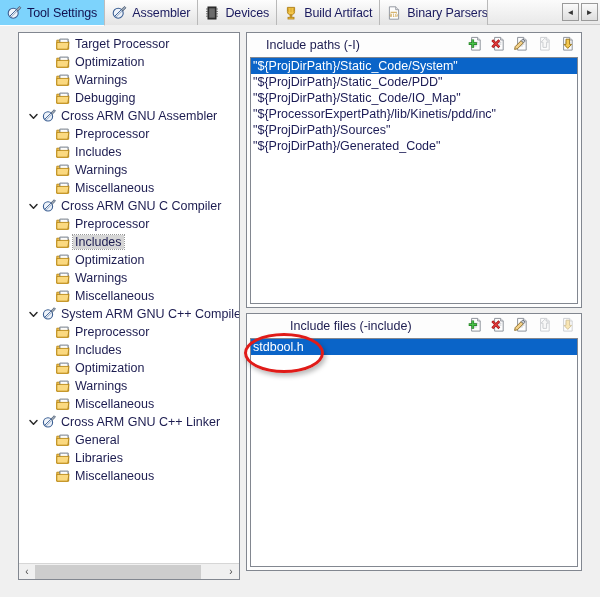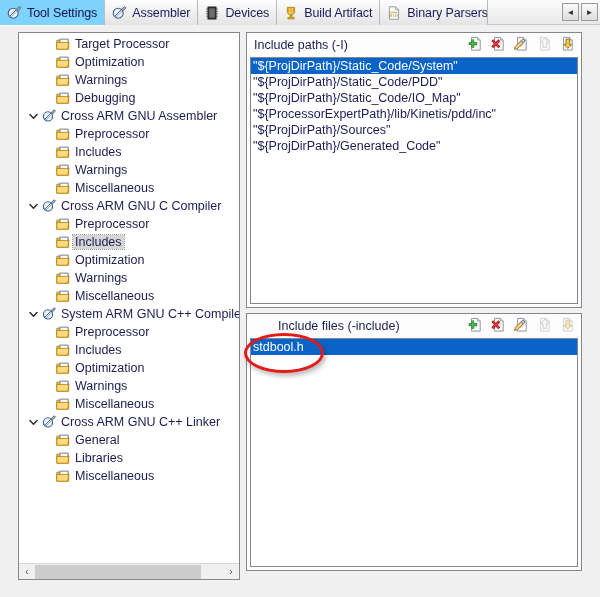--- a/index.html
+++ b/index.html
@@ -145,21 +145,21 @@
     background: #fdfdfd;
     border: 1px solid #828790;
   }
   .group.top { left: 246px; top: 7px; width: 336px; height: 276px; }
   .group.bottom { left: 246px; top: 288px; width: 336px; height: 258px; padding-left: 24px; }
 
   .ghead {
     position: relative;
     height: 23px;
     background: #fdfdfd;
-    display: flex; align-items: center;
+    display: flex; align-items: center; margin-left: 12px;
   }
   .gtitle {
     font-size: 12.5px; color: #1c1c50;
     margin-left: 7px;
   }
   .gtools {
     position: absolute; right: 4px; top: 2px;
     display: flex; align-items: center; gap: 5px;
   }
   .toolicon { width: 18px; height: 18px; cursor: default; position: relative; }

